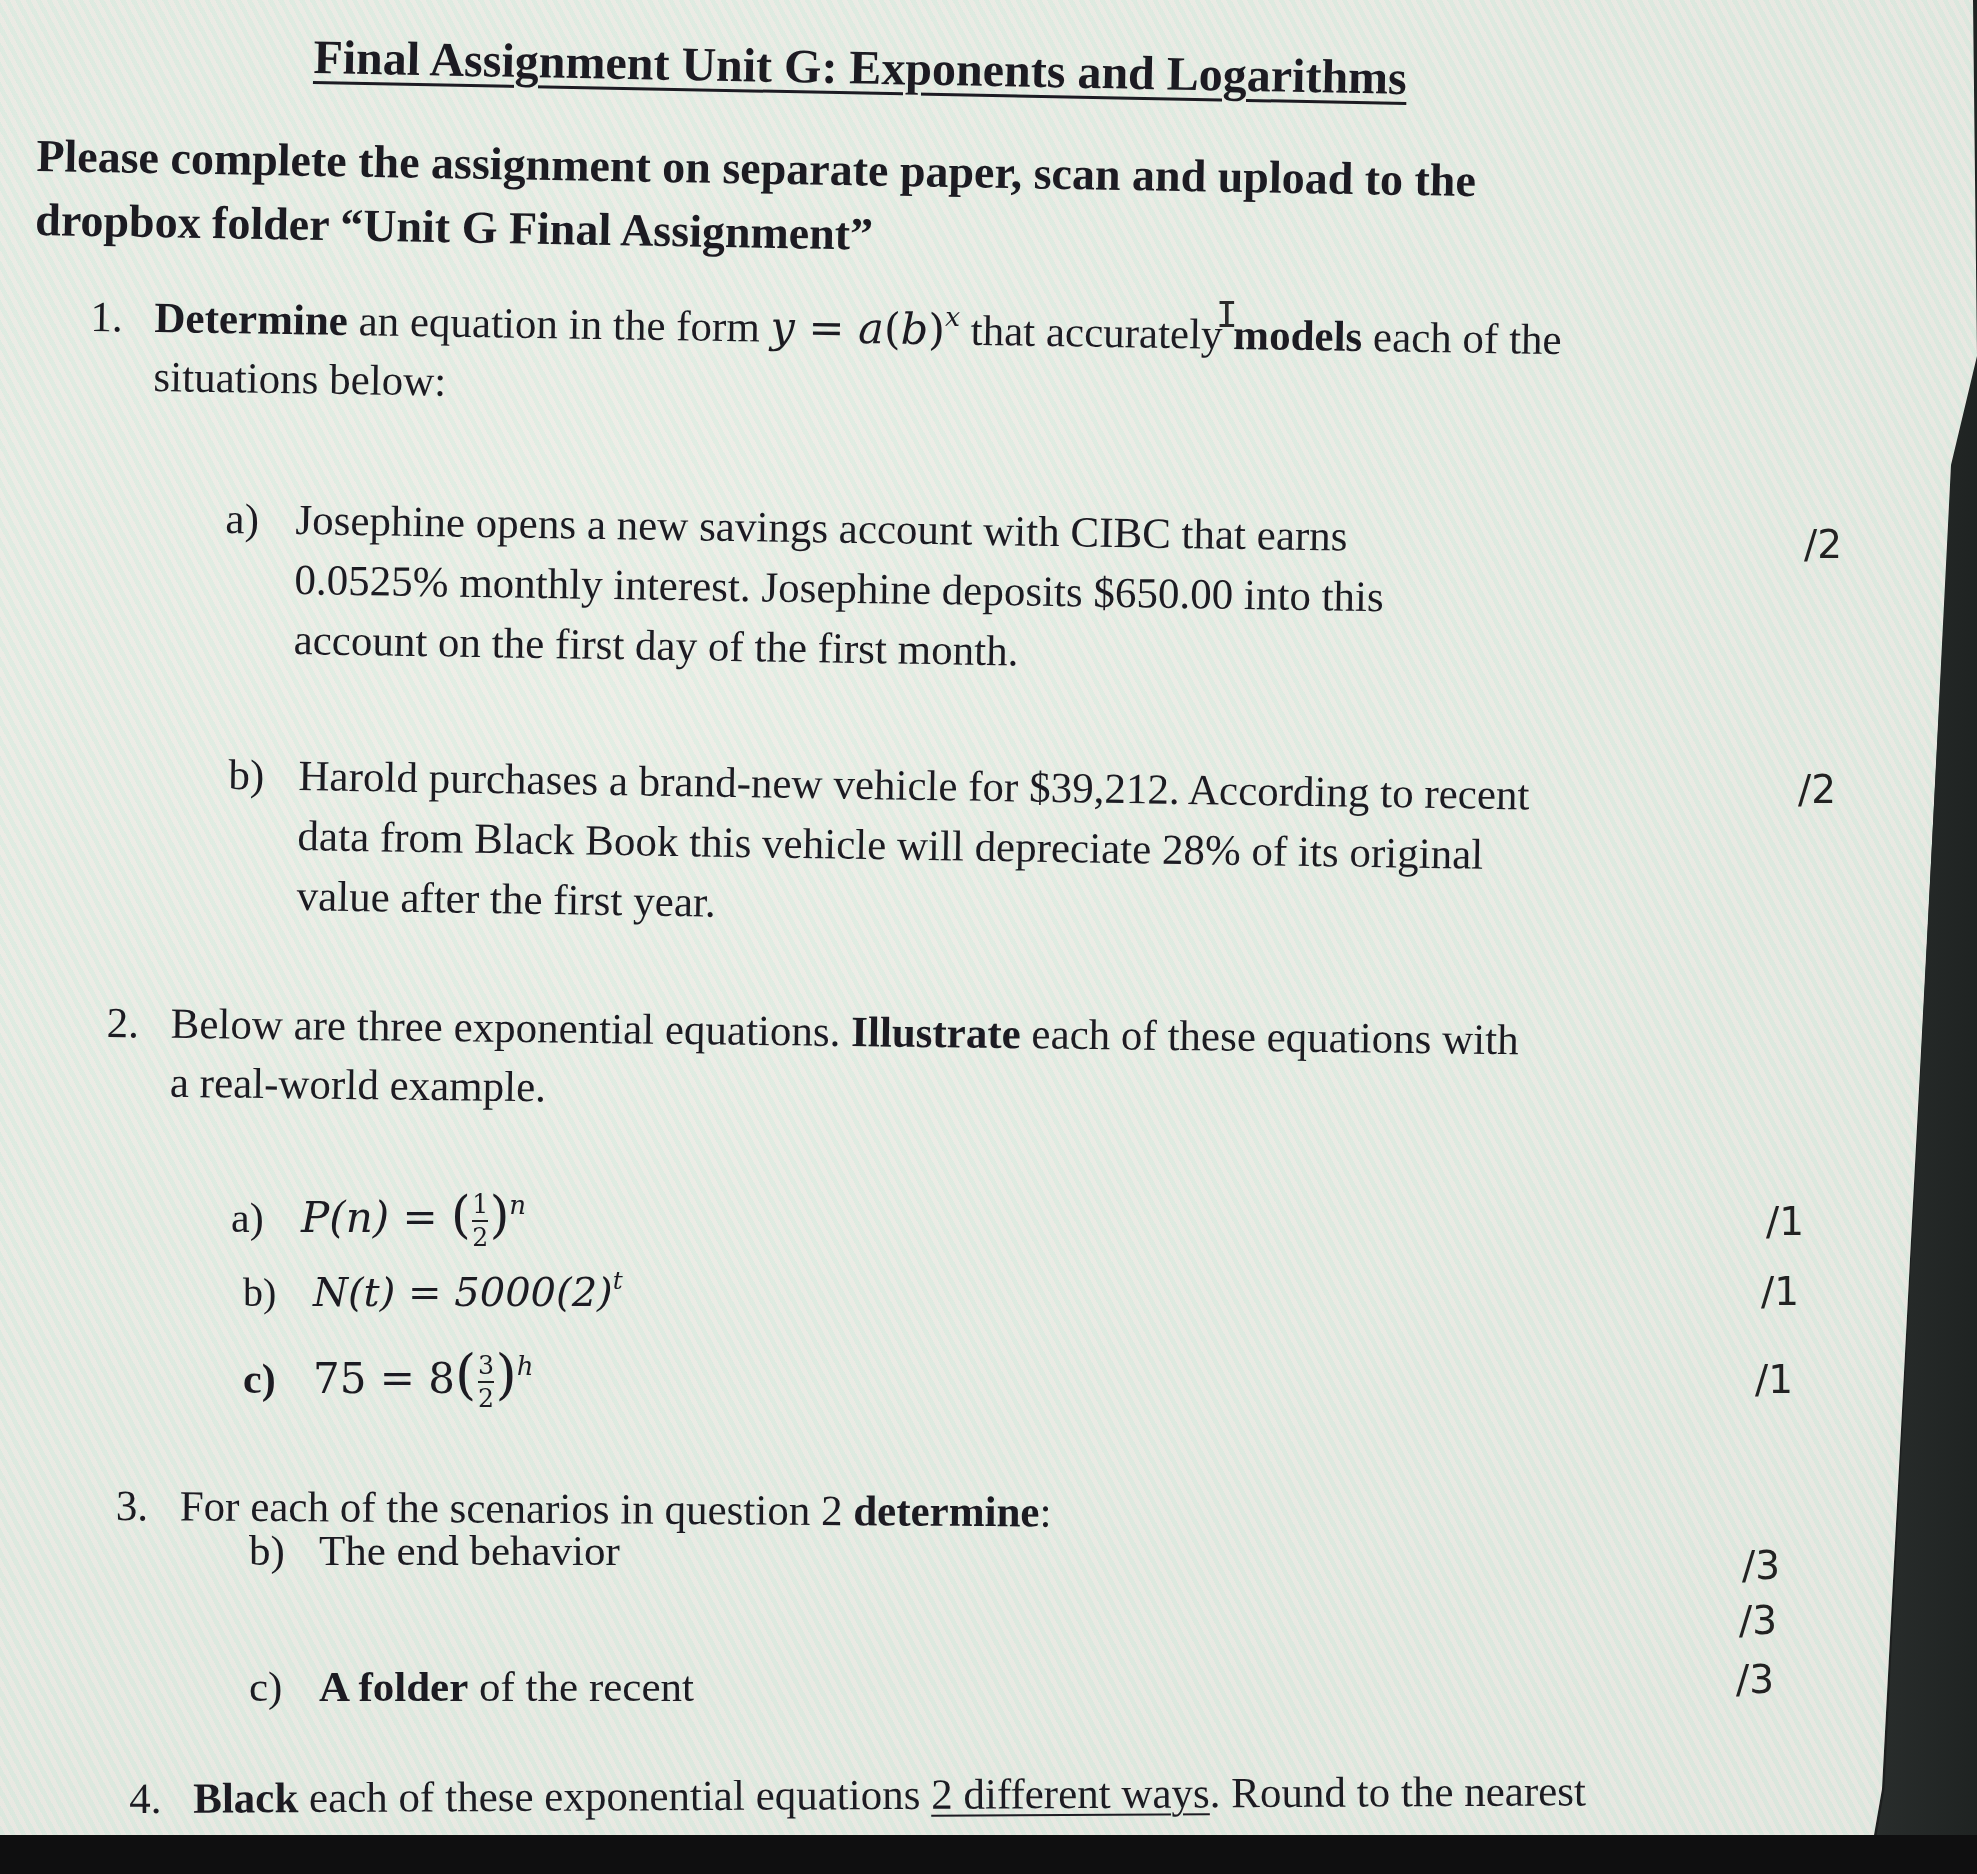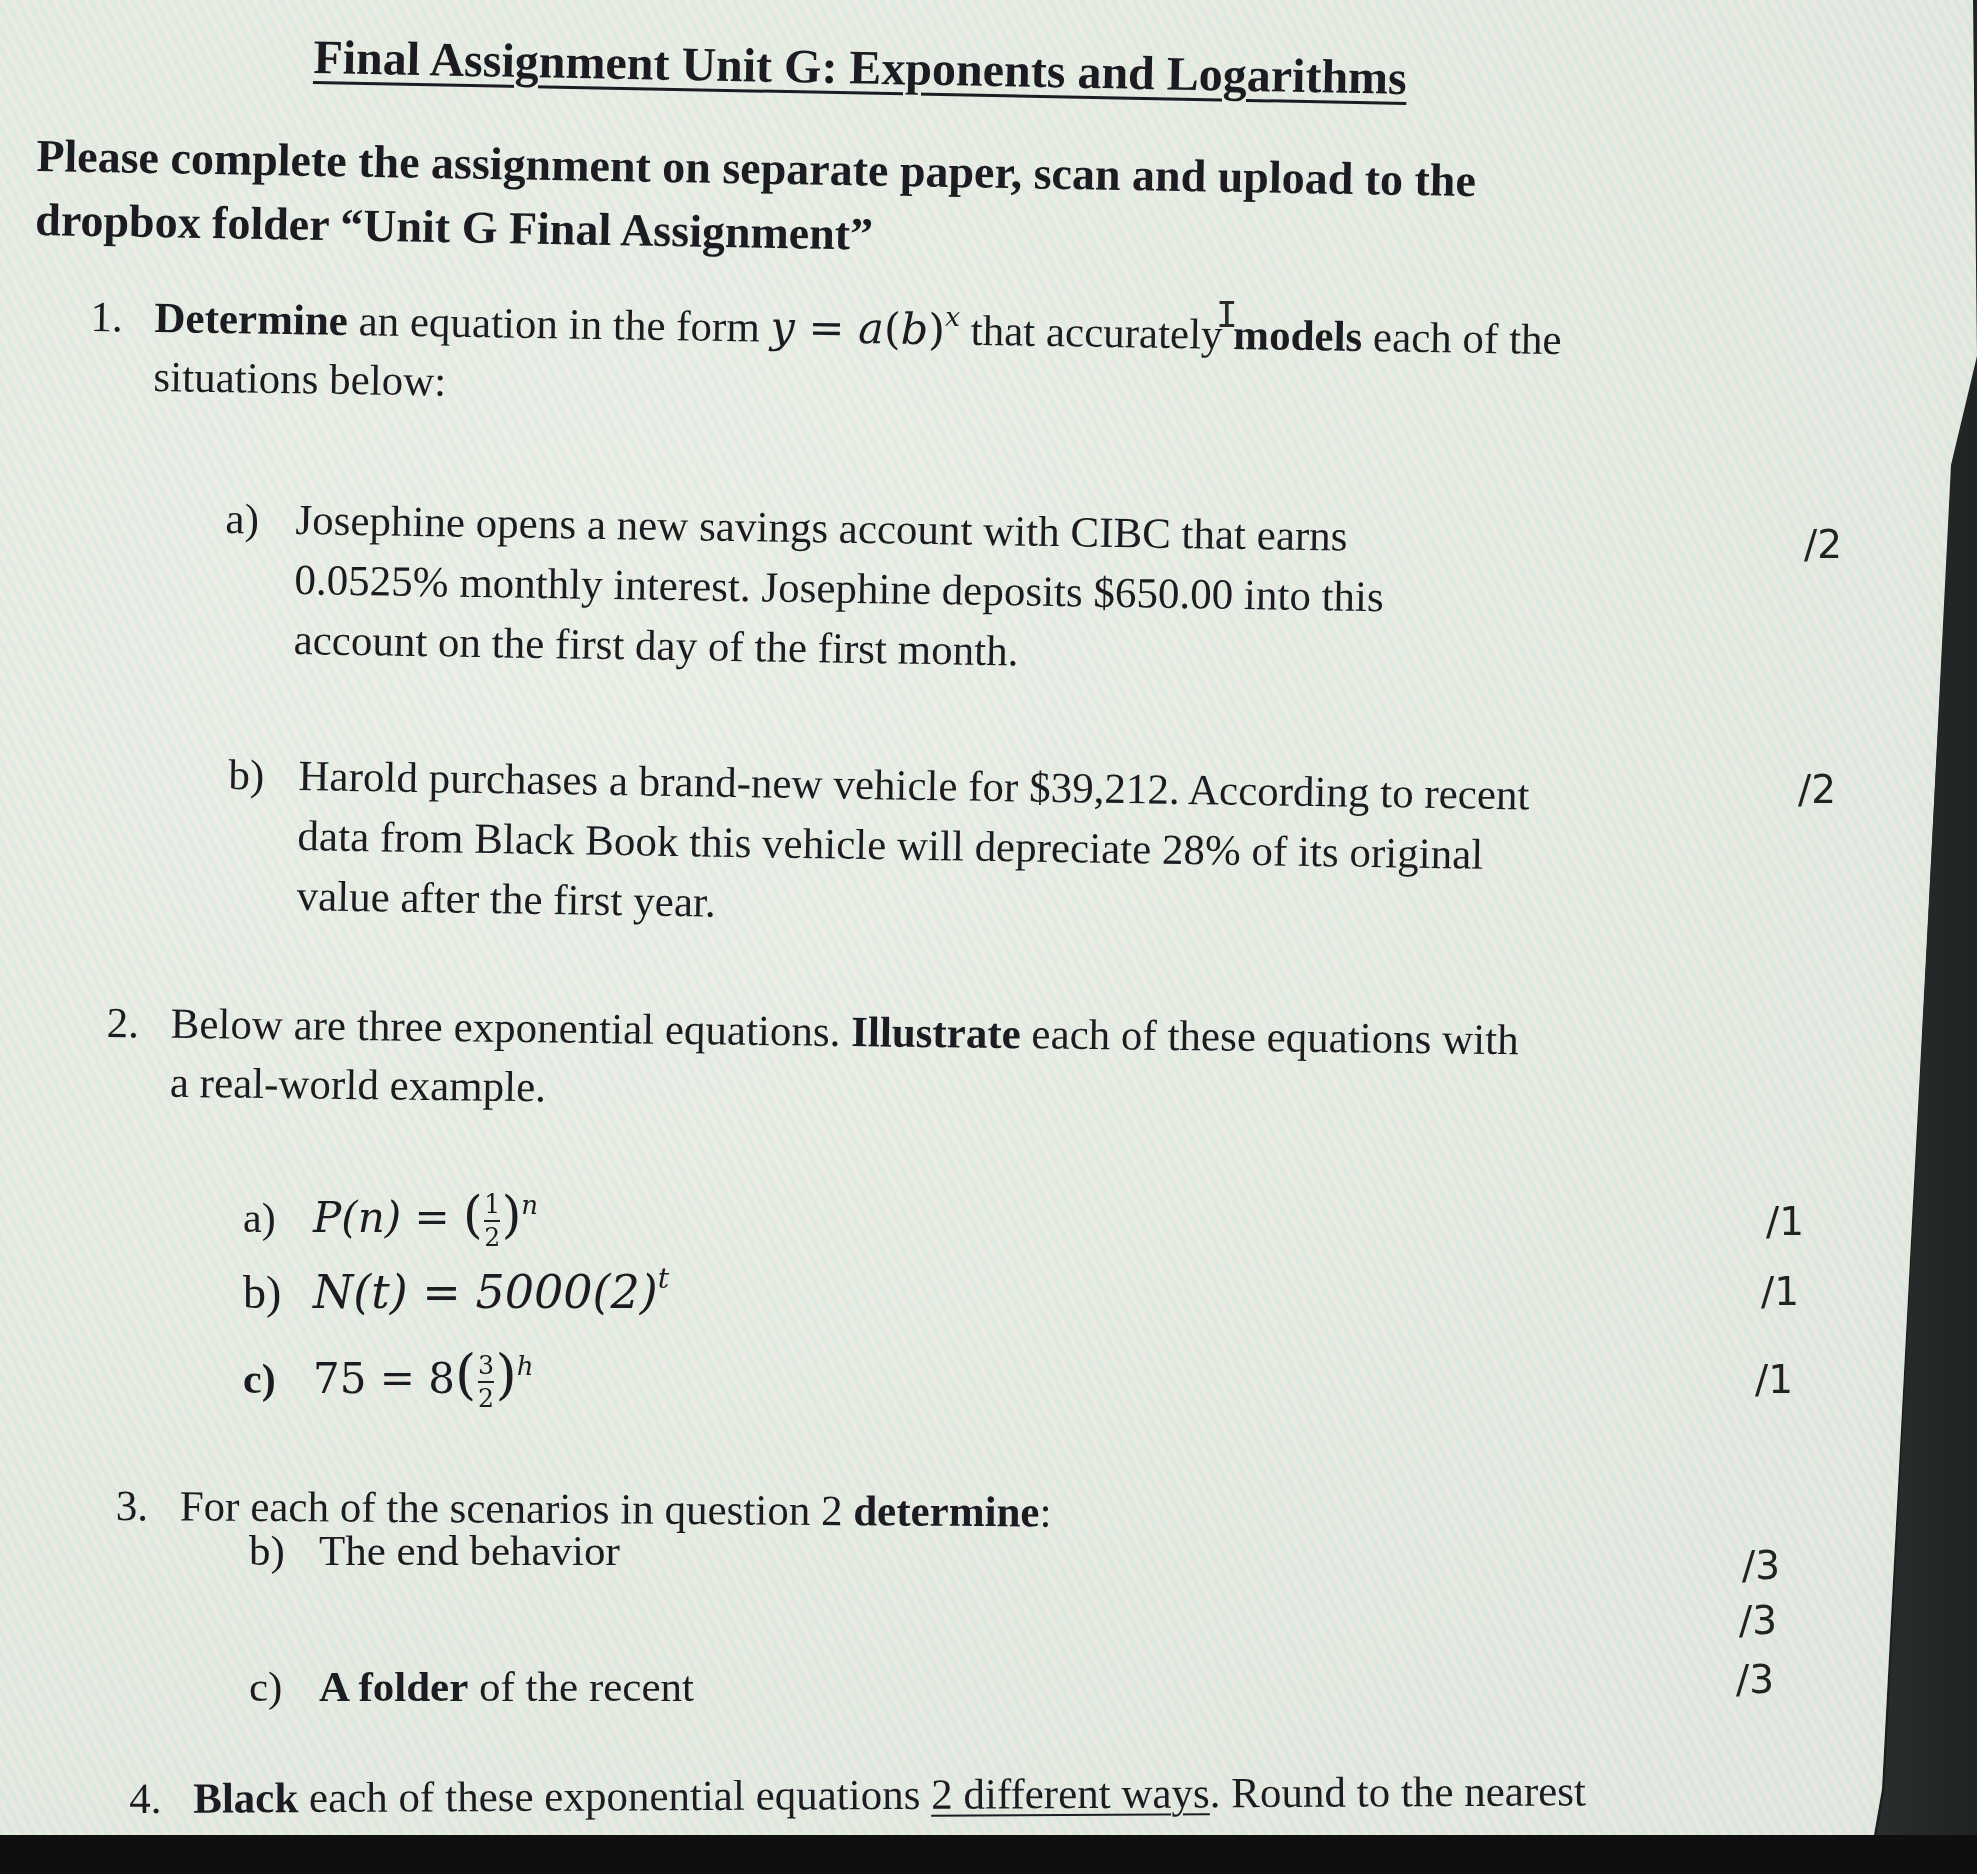--- a/index.html
+++ b/index.html
@@ -95,26 +95,26 @@
     <div style="padding-left:70px;">data from Black Book this vehicle will depreciate 28% of its original</div>
     <div style="padding-left:70px;">value after the first year.</div>
   </div>
   <div class="pts" style="left:1798px; top:767px;">/2</div>
 
   <div class="q" style="left:107px; top:993px; transform:rotate(0.7deg);">
     <div><span class="num">2.</span><span>Below are three exponential equations. </span><b>Illustrate</b><span> each of these equations with</span></div>
     <div class="indent">a real-world example.</div>
   </div>
 
-  <div class="sub math" style="left:243px; top:1185px; font-size:42px;">
+  <div class="sub math" style="left:231px; top:1185px; font-size:42px;">
     <span class="lbl" style="font-family:'Liberation Serif',serif;">a)</span><i>P(n) = </i><span style="font-size:1.2em;">(</span><span class="frac"><span>1</span><span class="bar"></span><span>2</span></span><span style="font-size:1.2em;">)</span><sup><i>n</i></sup>
   </div>
   <div class="pts" style="left:1766px; top:1199px;">/1</div>
 
-  <div class="sub math" style="left:243px; top:1262px; font-size:46px;">
+  <div class="sub math" style="left:243px; top:1262px; font-size:40px;">
     <span class="lbl" style="font-family:'Liberation Serif',serif;">b)</span><i>N(t) = 5000(2)</i><sup><i>t</i></sup>
   </div>
   <div class="pts" style="left:1761px; top:1269px;">/1</div>
 
   <div class="sub math" style="left:243px; top:1344px; font-size:42px;">
     <span class="lbl" style="font-family:'Liberation Serif',serif; font-weight:bold;">c)</span><span>75 = 8</span><span style="font-size:1.3em;">(</span><span class="frac"><span>3</span><span class="bar"></span><span>2</span></span><span style="font-size:1.3em;">)</span><sup><i>h</i></sup>
   </div>
   <div class="pts" style="left:1755px; top:1357px;">/1</div>
 
   <div class="q" style="left:116px; top:1476px; transform:rotate(0.4deg);">

